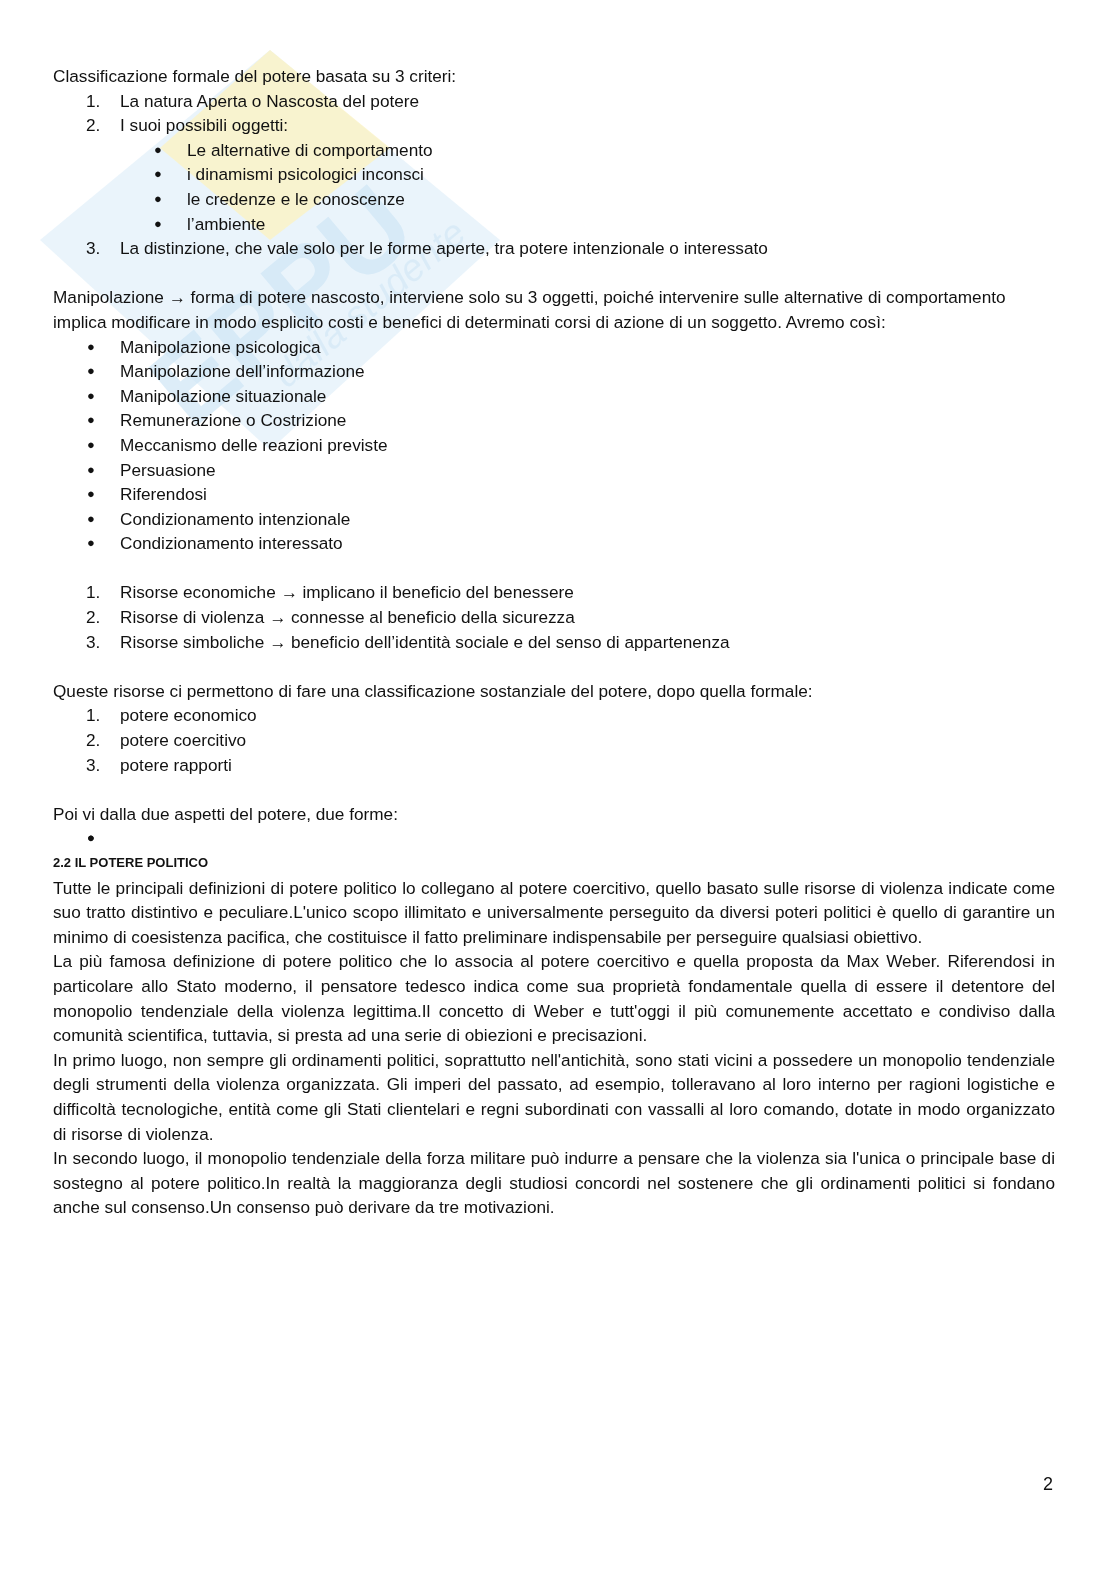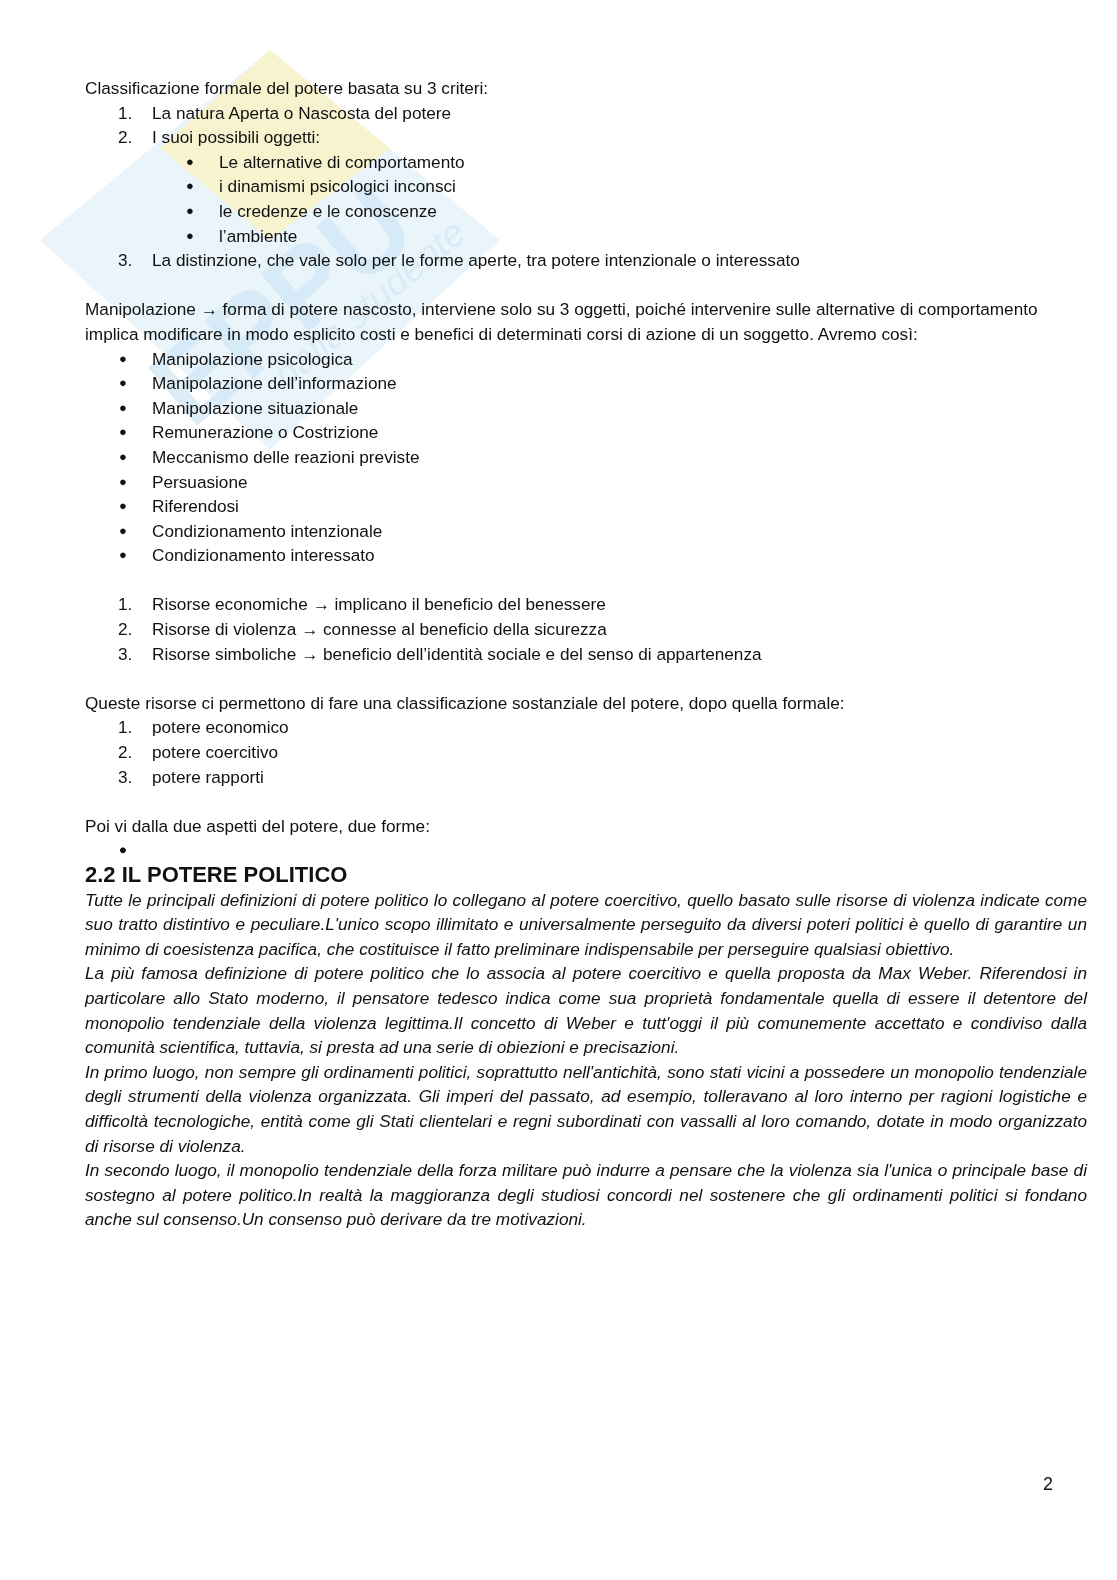--- a/index.html
+++ b/index.html
@@ -20,49 +20,48 @@
       left: 30px;
       top: 40px;
       width: 480px;
       height: 420px;
       pointer-events: none;
       z-index: 0;
     }
     .page {
       position: absolute;
       left: 53px;
-      top: 76px;
+      top: 64px;
       width: 1002px;
       z-index: 1;
       font-size: 17.2px;
       line-height: 24.6px;
-      margin-left: 32px;
     }
     p { margin: 0; }
     .gap { height: 24.6px; }
     ol, ul { margin: 0; padding: 0; list-style: none; }
     .li {
       position: relative;
       padding-left: 67px;
     }
     .li .marker {
       position: absolute;
       left: 33px;
       top: 0;
     }
     .li.bullet .marker {
       left: 34px;
       font-size: 13px;
     }
     .sub .li { padding-left: 134px; }
     .sub .li .marker { left: 101px; }
-    .justify { text-align: justify; font-style: italic; }
+    .justify { text-align: justify; }
     .heading {
       font-weight: bold;
-      font-size: 22px;
+      font-size: 13px;
     }
     .page-number {
       position: absolute;
       left: 1043px;
       top: 1474px;
       font-size: 18px;
       z-index: 1;
     }
   </style>
 </head>

